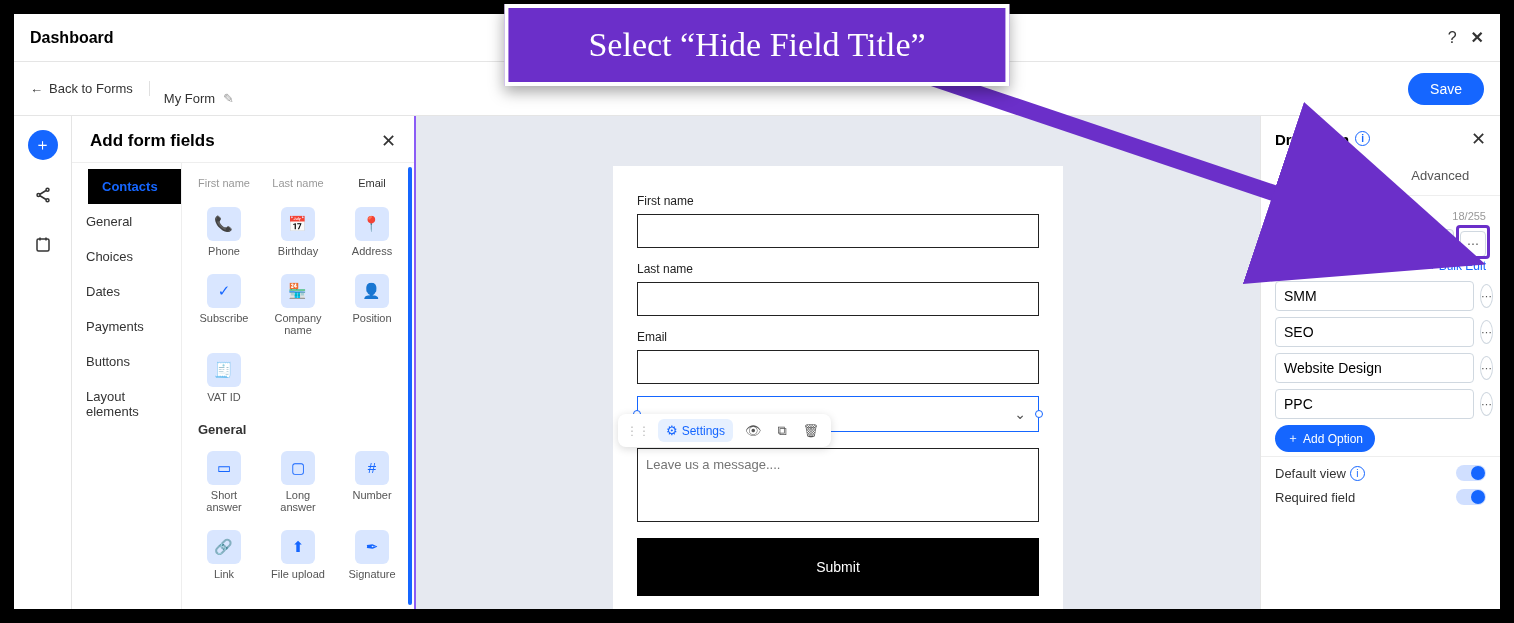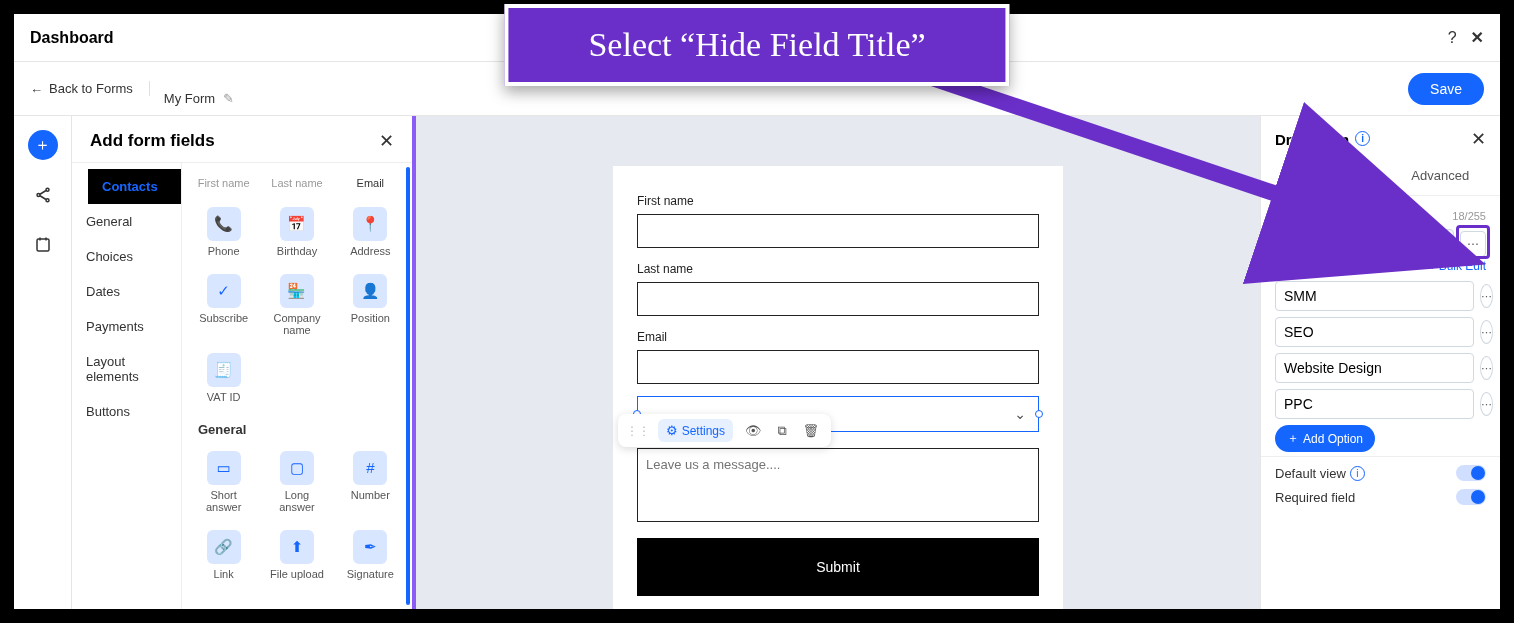--- a/index.html
+++ b/index.html
@@ -14,21 +14,21 @@
   .form-name { display:flex; align-items:center; gap:8px; font-size:13px;margin-top:20px;}
   .pencil { color:#999; }
   .save-btn { background:#1566ff; color:#fff; border:none; border-radius:40px; padding:8px 22px; font-size:14px; cursor:pointer; }
 
   .main { position:absolute; top:102px; bottom:0; left:0; right:0; background:#e6e9f0; display:flex; }
 
   .rail { width:58px; background:#fff; border-right:1px solid #e5e5e5; display:flex; flex-direction:column; align-items:center; padding-top:14px; gap:20px;}
   .rail-btn { width:30px; height:30px; border-radius:50%; display:flex; align-items:center; justify-content:center; font-size:16px; color:#333; cursor:pointer;}
   .rail-btn.primary { background:#1566ff; color:#fff; }
 
-  .left-panel { width:344px; background:#fff; border-right:4px solid #8b5cf6; display:flex; flex-direction:column; overflow:hidden;}
+  .left-panel { width:344px; background:#fff; border-right:2px solid #8b5cf6; display:flex; flex-direction:column; overflow:hidden;}
   .lp-head { display:flex; align-items:center; justify-content:space-between; padding:14px 18px 10px 18px;}
   .lp-title { font-weight:700; font-size:17px; }
   .close-x { font-size:18px; cursor:pointer; color:#333;}
   .lp-body { flex:1; display:flex; overflow:hidden; border-top:1px solid #eee;}
   .lp-cats { width:110px; border-right:1px solid #eee; padding:6px 0;}
   .cat-item { padding:10px 14px; font-size:13px; color:#333; cursor:pointer; border-radius:0;}
   .cat-item.active { background:#000000; color:#1566ff; font-weight:700;margin-left:16px;}
   .lp-fields { flex:1; padding:4px 10px; overflow-y:auto; position:relative;}
   .lp-fields::-webkit-scrollbar{display:none;}
   .lp-fields-scroll { position:absolute; right:2px; top:4px; bottom:4px; width:4px; background:#1566ff; border-radius:4px;}
@@ -138,22 +138,22 @@
         <div class="lp-title">Add form fields</div>
         <div class="close-x">✕</div>
       </div>
       <div class="lp-body">
         <div class="lp-cats">
           <div class="cat-item active">Contacts</div>
           <div class="cat-item">General</div>
           <div class="cat-item">Choices</div>
           <div class="cat-item">Dates</div>
           <div class="cat-item">Payments</div>
+          <div class="cat-item">Buttons</div>
           <div class="cat-item">Layout elements</div>
-          <div class="cat-item">Buttons</div>
         </div>
         <div class="lp-fields">
           <div class="lp-fields-scroll"></div>
           <div class="fld-row">
             <div class="fld-text">First name</div>
             <div class="fld-text">Last name</div>
             <div class="fld-text" style="color:#333;">Email</div>
           </div>
           <div class="fld-row">
             <div class="fld-cell">

